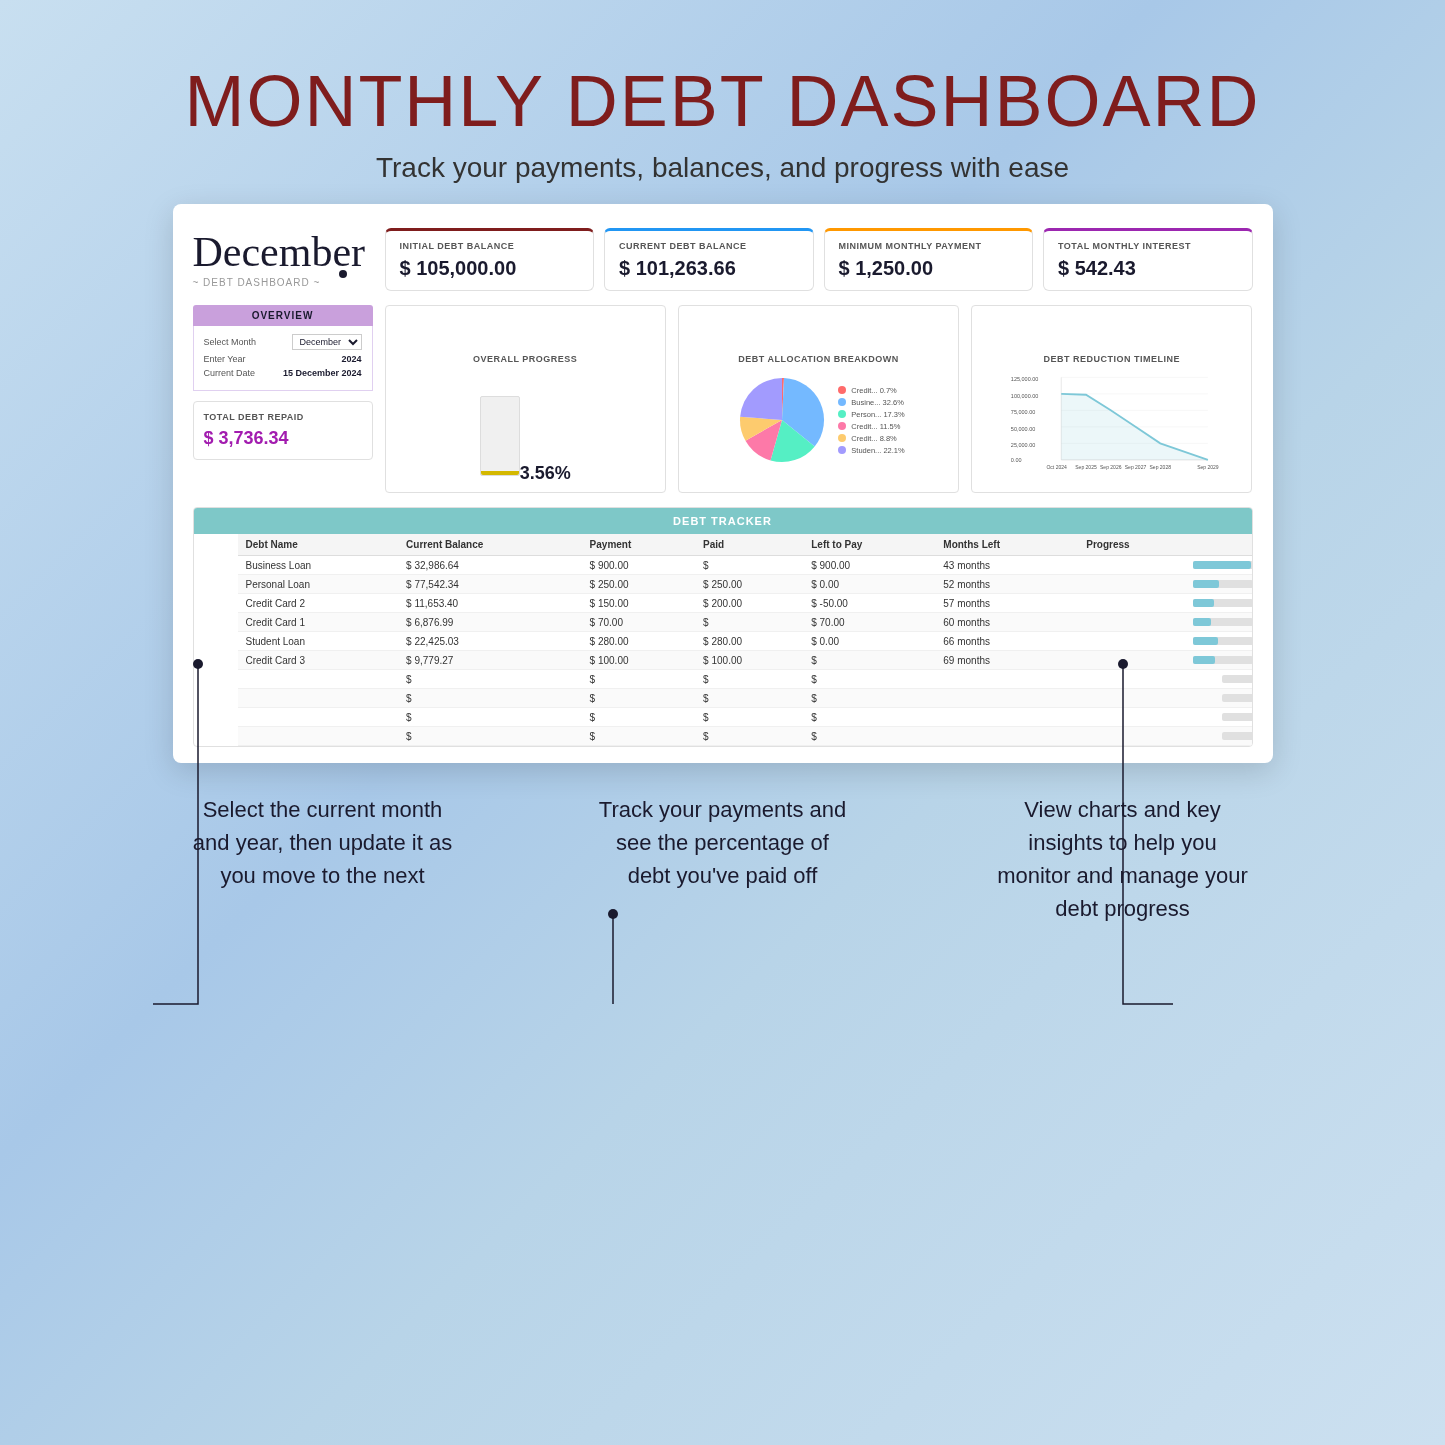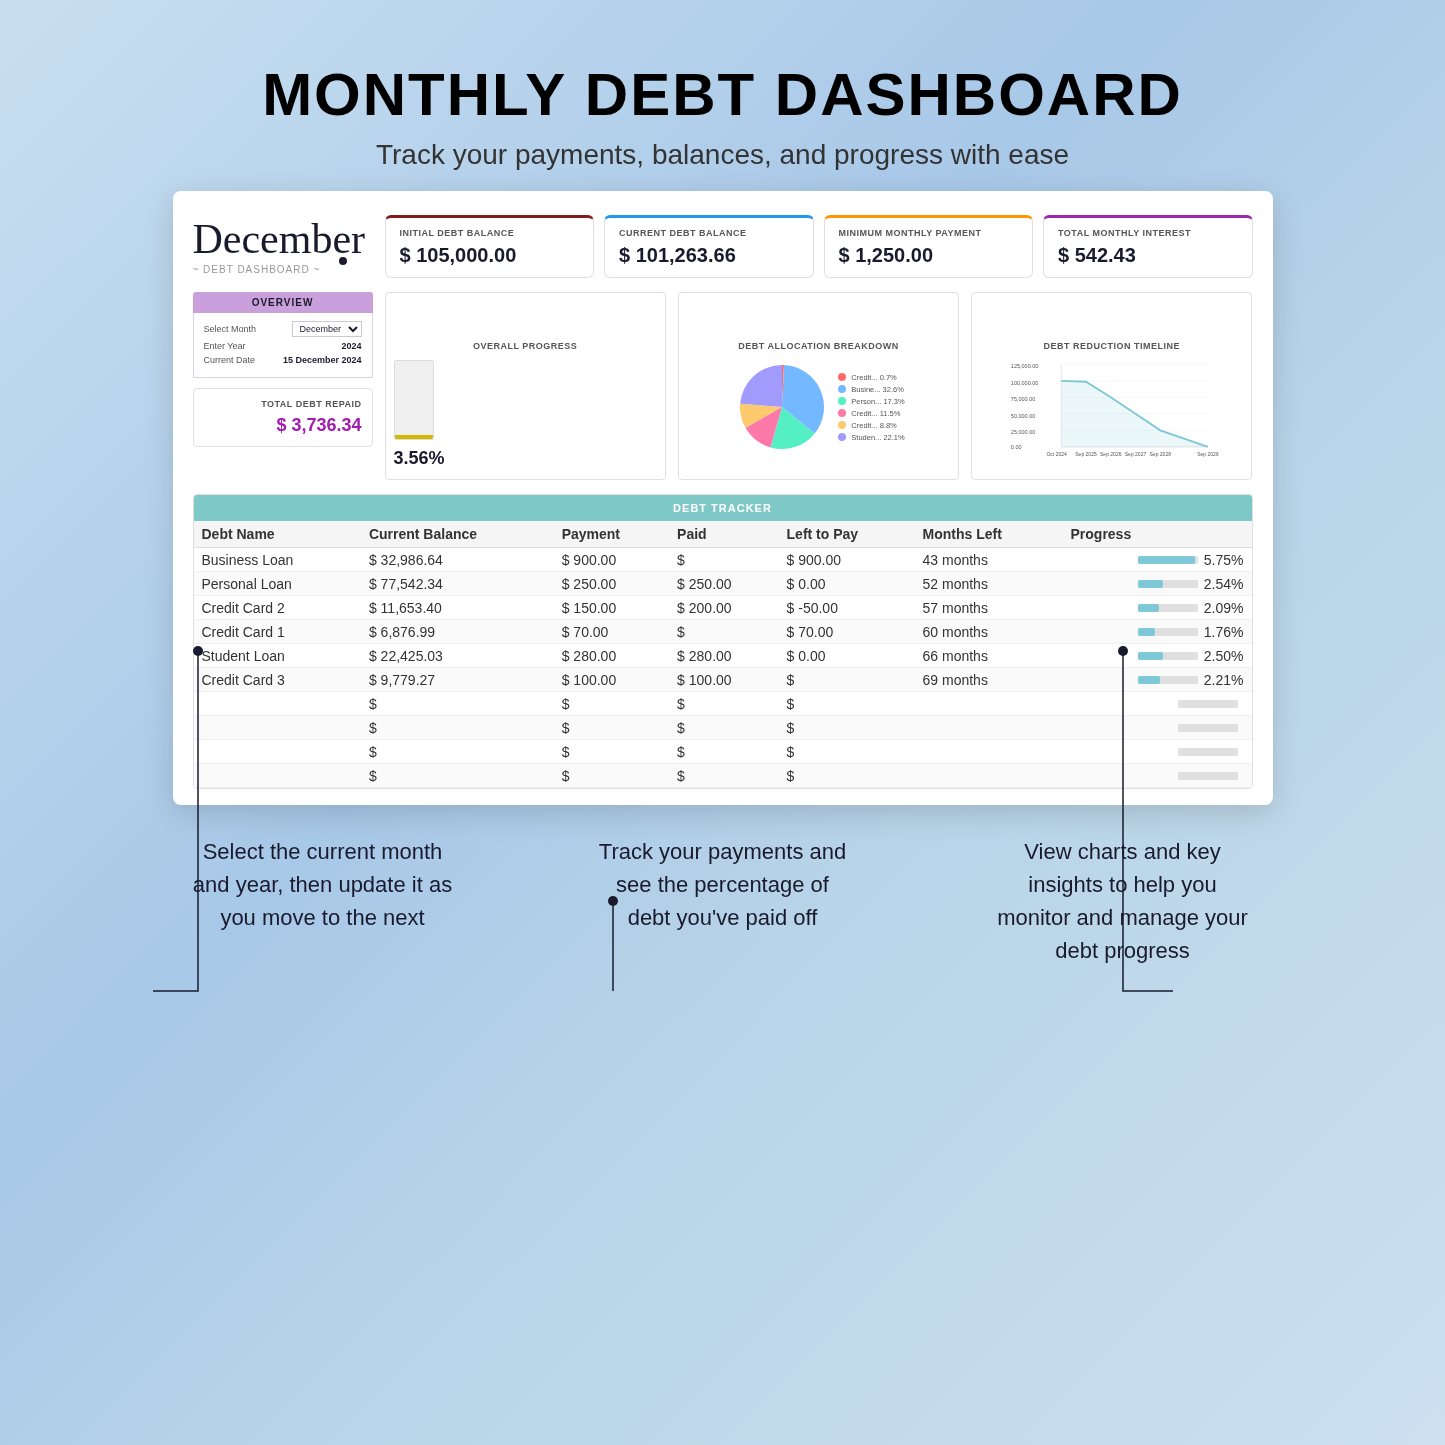--- a/index.html
+++ b/index.html
@@ -14,23 +14,23 @@
       align-items: center;
     }
 
     .page-header {
       text-align: center;
       margin-top: 60px;
       margin-bottom: 20px;
     }
 
     .page-title {
-      font-size: 60px;
-      font-weight: 700;
-      color: #000000;
+      font-size: 72px;
+      font-weight: 400;
+      color: #7f1d1d;
       letter-spacing: 2px;
       font-family: 'Arial Black', Arial, sans-serif;
     }
 
     .page-subtitle {
       font-size: 28px;
       color: #333;
       margin-top: 10px;
       font-weight: 400;
     }
@@ -163,21 +163,21 @@
       padding: 1px 3px;
       color: #1a1a2e;
       background: white;
     }
 
     .total-repaid-box {
       margin-top: 10px;
       border: 1px solid #e0e0e0;
       border-radius: 4px;
       padding: 10px;
-      text-align: right;
+      text-align: left;
     }
 
     .total-repaid-label {
       font-size: 9px;
       font-weight: 700;
       color: #555;
       letter-spacing: 0.5px;
       text-transform: uppercase;
       margin-bottom: 6px;
     }
@@ -212,22 +212,22 @@
       text-transform: uppercase;
       letter-spacing: 0.5px;
       margin-bottom: 6px;
       text-align: center;
       margin-top: 40px;
     }
 
     
     .progress-visual {
       display: flex;
-      flex-direction: column;
-      align-items: flex-start;
+      flex-direction: row;
+      align-items: flex-end;
       justify-content: center;
       flex: 1;
       width: 100%;
     }
 
     .progress-bar-container {
       width: 40px;
       height: 80px;
       background: #f0f0f0;
       border: 1px solid #ddd;
@@ -309,21 +309,22 @@
       font-size: 11px;
       font-weight: 700;
       padding: 7px;
       letter-spacing: 1px;
       text-transform: uppercase;
     }
 
     .tracker-table {
       width: 100%;
       border-collapse: collapse;
-      font-size: 14px;
+      font-size: 10px;
+      margin-left: 44px;
     }
 
     .tracker-table th {
       background: #f5f5f5;
       color: #333;
       font-weight: 700;
       padding: 5px 8px;
       text-align: left;
       border-bottom: 1px solid #ddd;
     }

